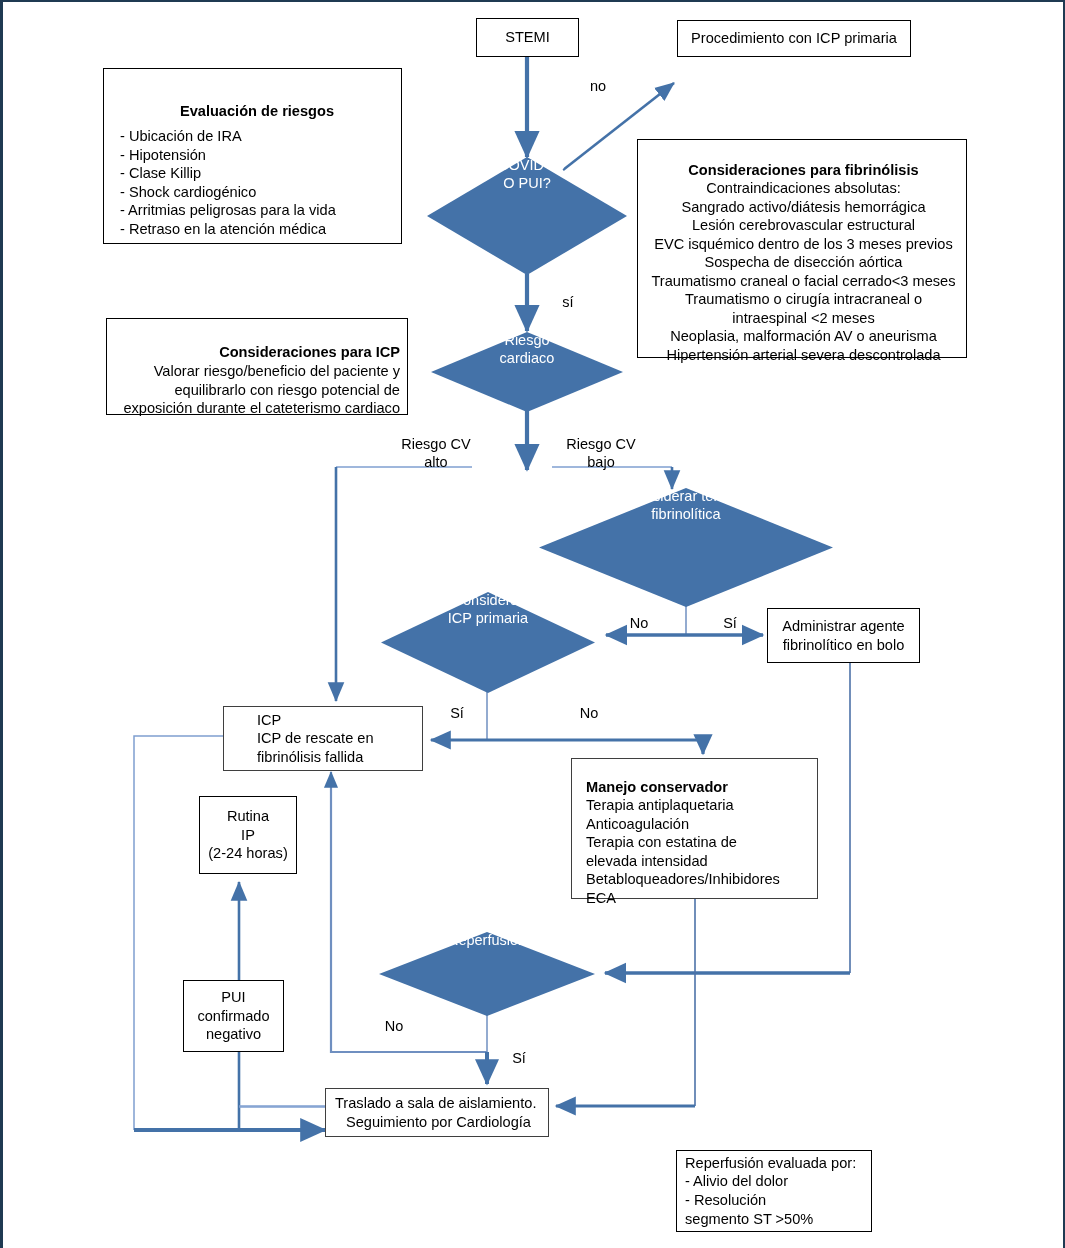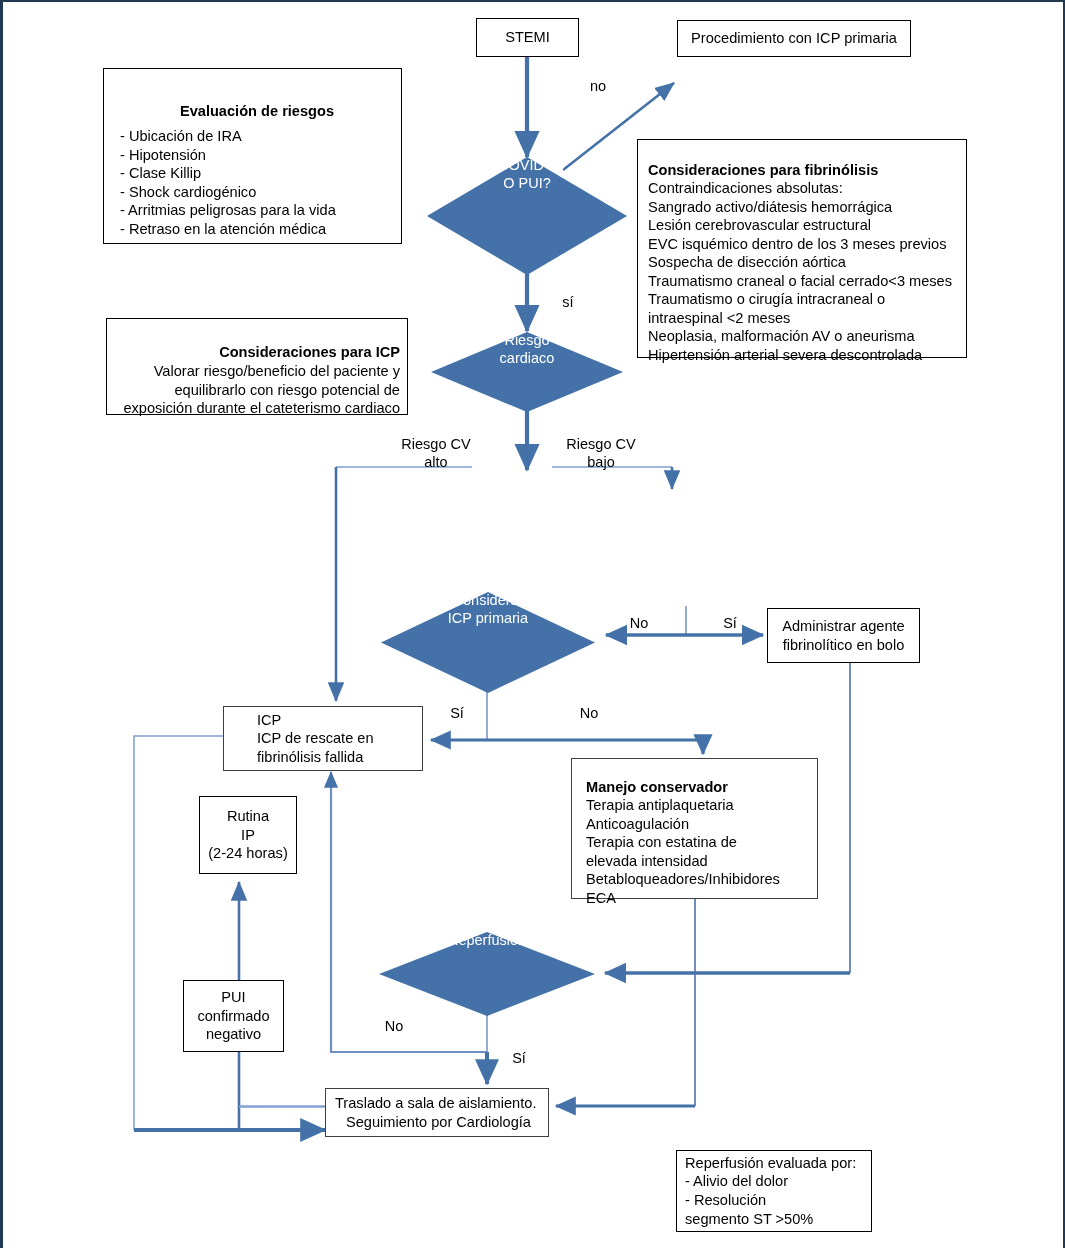--- a/index.html
+++ b/index.html
@@ -141,21 +141,21 @@
   <div class="node box" style="left:100px;top:66px;width:299px;height:176px;padding-left:16px;">
     <span class="ttl centered" style="margin-bottom:7px;">Evaluación de riesgos</span>
     <span>- Ubicación de IRA</span>
     <span>- Hipotensión</span>
     <span>- Clase Killip</span>
     <span>- Shock cardiogénico</span>
     <span>- Arritmias peligrosas para la vida</span>
     <span>- Retraso en la atención médica</span>
   </div>
 
-  <div class="node box" style="left:634px;top:137px;width:330px;height:219px;padding-left:10px;">
+  <div class="node box" style="left:634px;top:137px;width:330px;height:219px;padding-left:10px;text-align:center;">
     <span class="ttl">Consideraciones para fibrinólisis</span>
     <span class="uline">Contraindicaciones absolutas:</span>
     <span>Sangrado activo/diátesis hemorrágica</span>
     <span>Lesión cerebrovascular estructural</span>
     <span>EVC isquémico dentro de los 3 meses previos</span>
     <span>Sospecha de disección aórtica</span>
     <span>Traumatismo craneal o facial cerrado&lt;3 meses</span>
     <span>Traumatismo o cirugía intracraneal o</span>
     <span>intraespinal &lt;2 meses</span>
     <span>Neoplasia, malformación AV o aneurisma</span>
@@ -178,20 +178,27 @@
   </div>
 
   <div class="diamond" style="left:428px;top:330px;width:192px;height:80px;">
     <span class="dshape"></span>
     <span class="dlabel">
       <span>Riesgo</span><br>
       <span>cardiaco</span>
     </span>
   </div>
 
+  <div class="diamond" style="left:536px;top:486px;width:294px;height:119px;">
+    <span class="dshape"></span>
+    <span class="dlabel">
+      <span>Considerar terapia</span><br>
+      <span>fibrinolítica</span>
+    </span>
+  </div>
 
   <div class="diamond" style="left:378px;top:590px;width:214px;height:101px;">
     <span class="dshape"></span>
     <span class="dlabel">
       <span>Considerar</span><br>
       <span>ICP primaria</span>
     </span>
   </div>
 
   <div class="node box center" style="left:764px;top:606px;width:153px;height:55px;">

